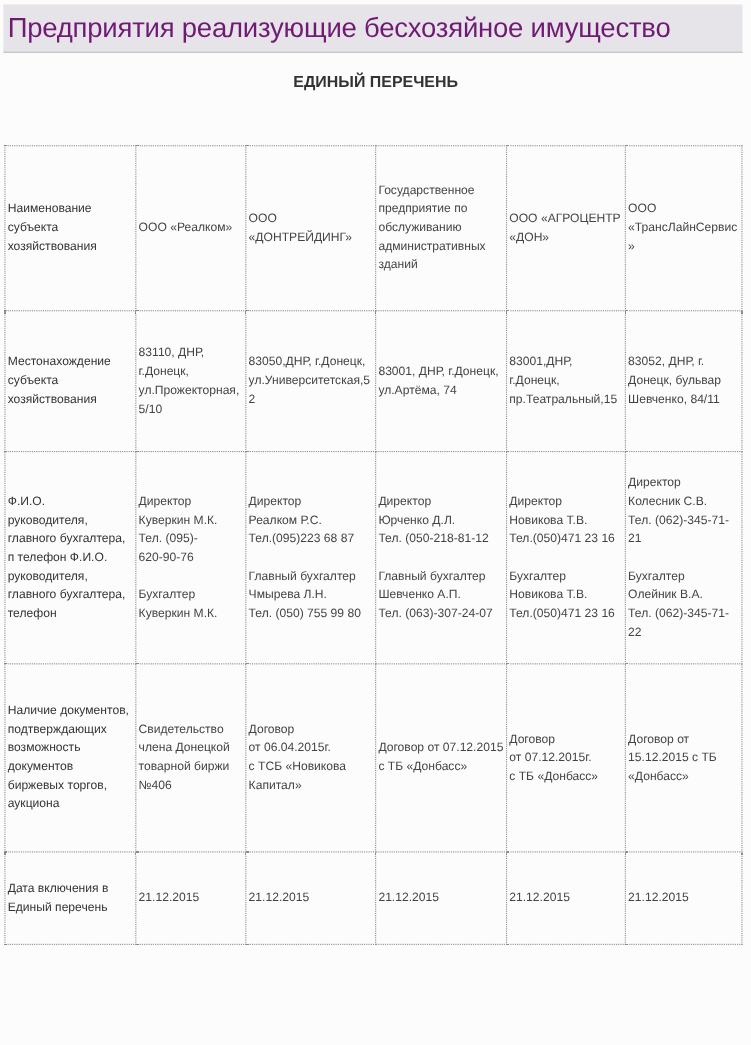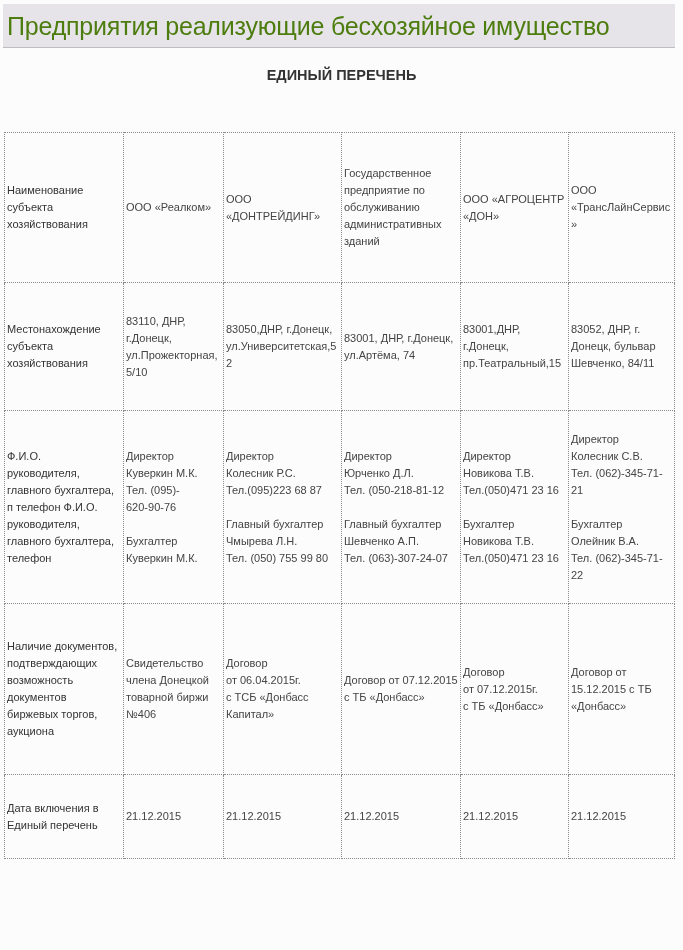--- a/index.html
+++ b/index.html
@@ -19,21 +19,21 @@
       border-bottom: 1px solid #bdbdbd;
       box-sizing: border-box;
     }
     .page-title {
       margin: 0;
       padding: 0 0 0 4px;
       font-family: "Liberation Sans", sans-serif;
       font-weight: normal;
       font-size: 25px;
       line-height: 44px;
-      color: #4d7c0f;
+      color: #701a75;
       letter-spacing: -0.2px;
       white-space: nowrap;
     }
     .doc-heading {
       position: absolute;
       left: 0; top: 67px;
       width: 683px;
       text-align: center;
       font-weight: bold;
       font-size: 14.5px;
@@ -158,21 +158,21 @@
           <span class="cell-line">Директор</span>
           <span class="cell-line">Куверкин М.К.</span>
           <span class="cell-line">Тел. (095)-</span>
           <span class="cell-line">620-90-76</span>
           <span class="gap"></span>
           <span class="cell-line">Бухгалтер</span>
           <span class="cell-line">Куверкин М.К.</span>
         </td>
         <td>
           <span class="cell-line">Директор</span>
-          <span class="cell-line">Колесник Р.С.</span>
+          <span class="cell-line">Реалком Р.С.</span>
           <span class="cell-line">Тел.(095)223 68 87</span>
           <span class="gap"></span>
           <span class="cell-line">Главный бухгалтер</span>
           <span class="cell-line">Чмырева Л.Н.</span>
           <span class="cell-line">Тел. (050) 755 99 80</span>
         </td>
         <td>
           <span class="cell-line">Директор</span>
           <span class="cell-line">Юрченко Д.Л.</span>
           <span class="cell-line">Тел. (050-218-81-12</span>
@@ -211,21 +211,21 @@
         </td>
         <td>
           <span class="cell-line">Свидетельство</span>
           <span class="cell-line">члена Донецкой</span>
           <span class="cell-line">товарной биржи</span>
           <span class="cell-line">№406</span>
         </td>
         <td>
           <span class="cell-line">Договор</span>
           <span class="cell-line">от 06.04.2015г.</span>
-          <span class="cell-line">с ТСБ «Донбасс</span>
+          <span class="cell-line">с ТСБ «Новикова</span>
           <span class="cell-line">Капитал»</span>
         </td>
         <td>
           <span class="cell-line">Договор от 07.12.2015</span>
           <span class="cell-line">с ТБ «Донбасс»</span>
         </td>
         <td>
           <span class="cell-line">Договор</span>
           <span class="cell-line">от 07.12.2015г.</span>
           <span class="cell-line">с ТБ «Донбасс»</span>

